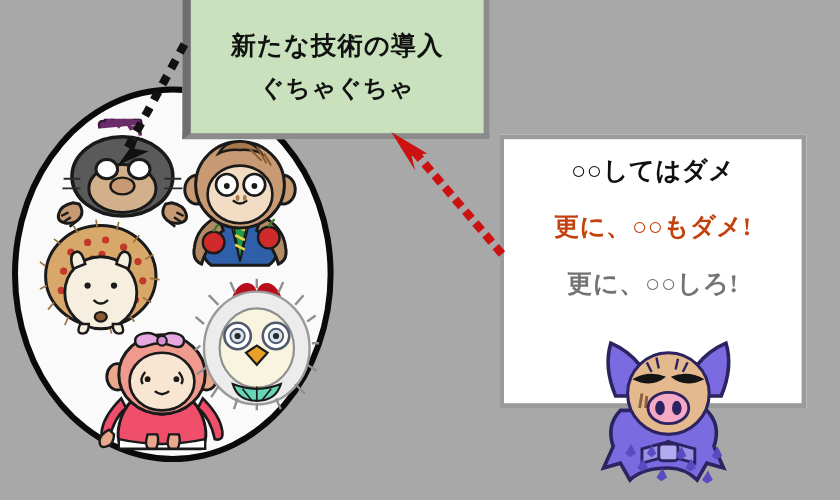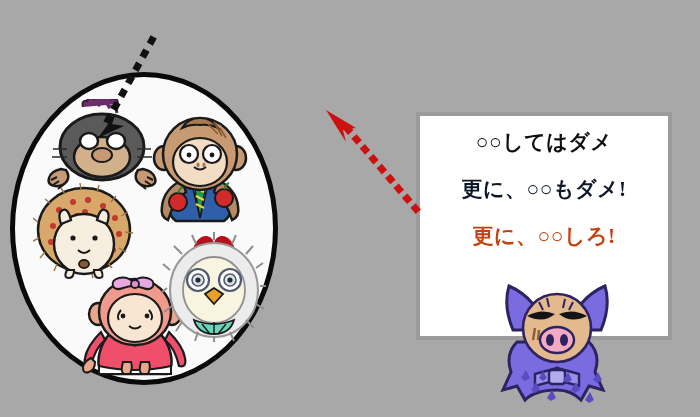--- a/index.html
+++ b/index.html
@@ -173,25 +173,29 @@
       <circle cx="68" cy="48" r="11" fill="#ffffff" stroke="#4f5a6e" stroke-width="2.2"></circle>
       <circle cx="68" cy="48" r="6" fill="#d6e4ef" stroke="#4f5a6e" stroke-width="1.6"></circle>
       <circle cx="68" cy="48" r="2.6" fill="#2a2a2a"></circle>
       <path d="M52 56 l-9 6 l9 10 l9 -10z" fill="#e8a02a" stroke="#1a1a1a" stroke-width="1.8"></path>
       <path d="M32 88 q20 8 40 0 q-4 14 -20 14 q-16 0 -20 -14z" fill="#66d6b8" stroke="#1a1a1a" stroke-width="1.8"></path>
       <path d="M40 92 l8 10 M52 90 l0 12 M64 92 l-8 10" stroke="#1a1a1a" stroke-width="1.4" fill="none"></path>
     </svg>
 
   </div>
 
+  <div class="greenbox">
+    <div class="gtitle">新たな技術の導入</div>
+    <div class="gsub">ぐちゃぐちゃ</div>
+  </div>
 
   <div class="whitebox">
     <div class="wline l1" style="color: rgb(16, 16, 16);">○○してはダメ</div>
-    <div class="wline l2" style="color: #0f172a;">更に、○○もダメ!</div>
-    <div class="wline l3" style="color: #c2410c;">更に、○○しろ!</div>
+    <div class="wline l2" style="color: #c2410c;">更に、○○もダメ!</div>
+    <div class="wline l3" style="color: #737373;">更に、○○しろ!</div>
   </div>
 
   <svg class="pig" viewBox="0 0 140 140">
     <path d="M70 118 q-22 0 -32 10 l-8 -14 l-14 4 l8 -18 q-6 -18 6 -30 l72 0 q12 12 6 30 l8 18 l-14 -4 l-8 14 q-10 -10 -24 -10z" fill="#7a6be0" stroke="#2c2360" stroke-width="3"></path>
     <path d="M26 58 q-10 -24 -4 -44 q14 6 24 18 q10 -8 24 -8 q14 0 24 8 q10 -12 24 -18 q6 20 -4 44z" fill="#7a6be0" stroke="#2c2360" stroke-width="3"></path>
     <ellipse cx="70" cy="56" rx="34" ry="34" fill="#e4b98e" stroke="#2c2360" stroke-width="2.6"></ellipse>
     <path d="M40 44 q14 -8 28 -2 q-12 10 -28 2z" fill="#141414"></path>
     <path d="M100 44 q-14 -8 -28 -2 q12 10 28 2z" fill="#141414"></path>
     <path d="M52 30 l4 8 M60 26 l2 9 M78 27 l-2 9 M86 30 l-4 8" stroke="#2c2360" stroke-width="2" fill="none"></path>
     <path d="M48 56 l-2 12 M52 58 l-1 10" stroke="#8a5f39" stroke-width="2.4" fill="none"></path>

